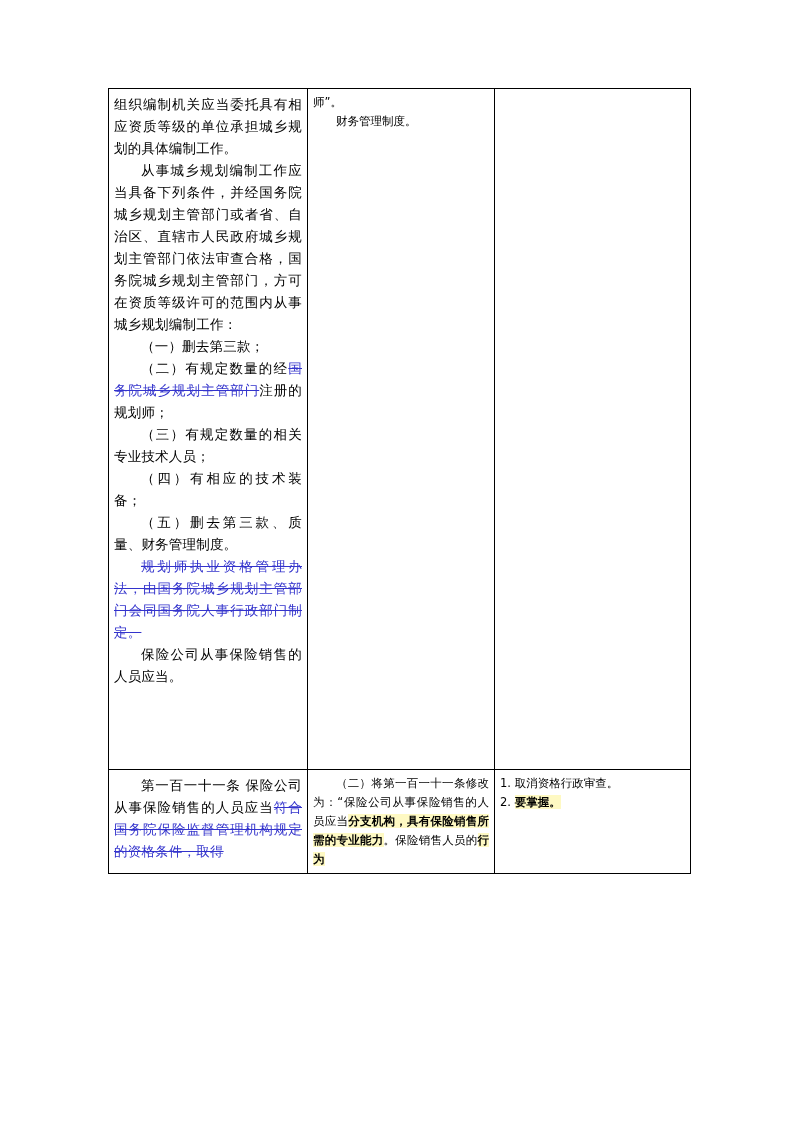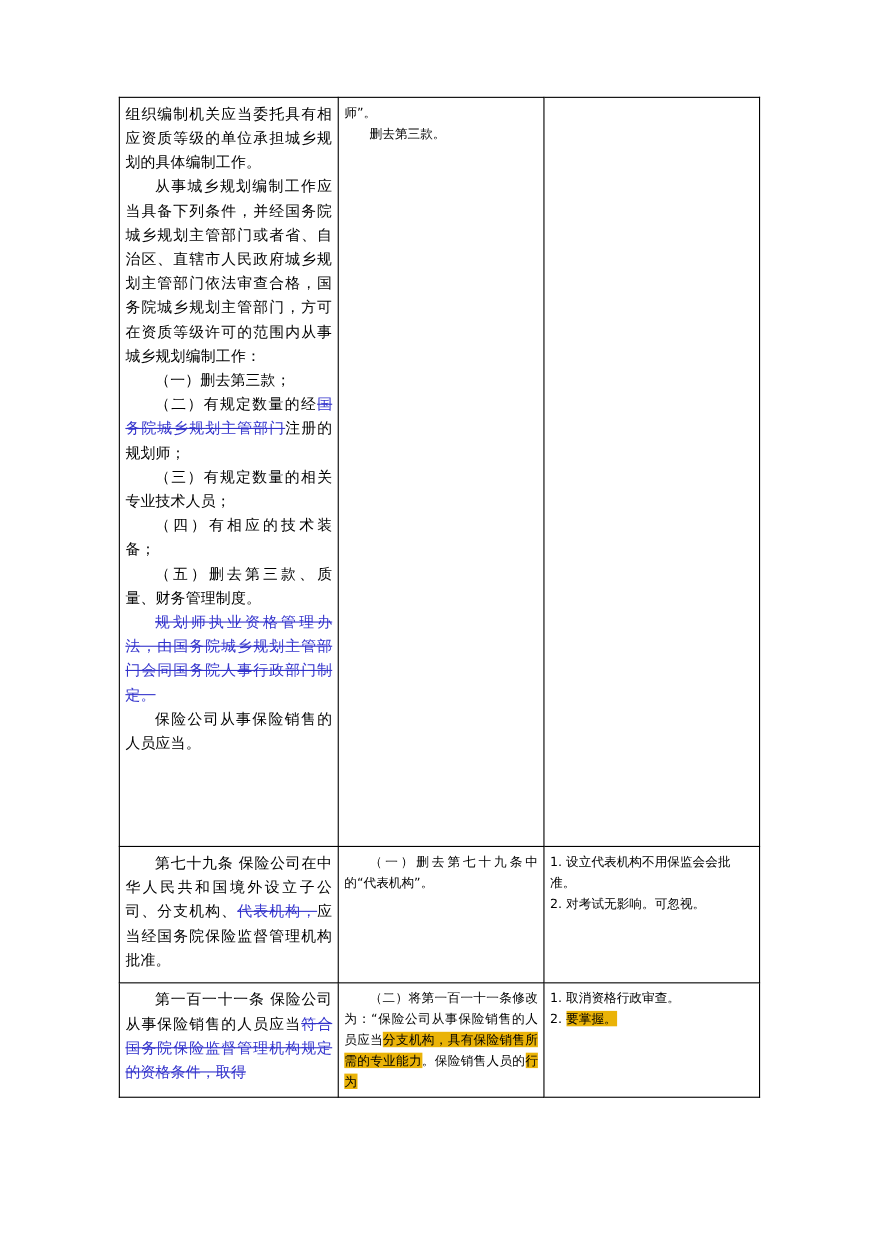--- a/index.html
+++ b/index.html
@@ -71,22 +71,22 @@
     text-indent: 2em;
   }
 
   
   .del {
     color: #3333cc;
     text-decoration: line-through;
   }
   
   .hl {
-    background-color: #eab308;
-    font-weight: normal;
+    background-color: #fef9c3;
+    font-weight: bold;
   }
 
   .law-title {
     font-family: "DejaVu Sans", "Liberation Sans", sans-serif;
     font-size: 12px;
     line-height: 20px;
   }
 
   .tall-first td   { height: 672px; }
   .row-lawtitle td { height: 34px; }
@@ -113,38 +113,26 @@
             <p class="para indent"><span>（一）删去第三款；</span></p>
             <p class="para indent"><span>（二）有规定数量的经</span><span class="del">国务院城乡规划主管部门</span><span>注册的规划师；</span></p>
             <p class="para indent"><span>（三）有规定数量的相关专业技术人员；</span></p>
             <p class="para indent"><span>（四）有相应的技术装备；</span></p>
             <p class="para indent"><span>（五）删去第三款、质量、财务管理制度。</span></p>
             <p class="para indent"><span class="del">规划师执业资格管理办法，由国务院城乡规划主管部门会同国务院人事行政部门制定。</span></p>
             <p class="para indent"><span>保险公司从事保险销售的人员应当。</span></p>
           </td>
         <td class="cell-amend">
             <p class="para"><span>师”。</span></p>
-            <p class="para indent"><span>删去第三款。</span></p>
+            <p class="para indent"><span>财务管理制度。</span></p>
           </td>
         <td class="cell-note"></td>
       </tr>
 
 
-      <tr class="row-a79">
-        <td class="cell-orig">
-            <p class="para indent"><span>第七十九条  保险公司在中华人民共和国境外设立子公司、分支机构、</span><span class="del">代表机构，</span><span>应当经国务院保险监督管理机构批准。</span></p>
-          </td>
-        <td class="cell-amend">
-            <p class="para indent"><span>（一）删去第七十九条中的“代表机构”。</span></p>
-          </td>
-        <td class="cell-note">
-            <p class="para"><span>1. 设立代表机构不用保监会会批准。</span></p>
-            <p class="para"><span>2. 对考试无影响。可忽视。</span></p>
-          </td>
-      </tr>
 
       <tr class="row-a111">
         <td class="cell-orig">
             <p class="para indent"><span>第一百一十一条  保险公司从事保险销售的人员应当</span><span class="del">符合国务院保险监督管理机构规定的资格条件，取得</span></p>
           </td>
         <td class="cell-amend">
             <p class="para indent"><span>（二）将第一百一十一条修改为：“保险公司从事保险销售的人员应当</span><span class="hl">分支机构，具有保险销售所需的专业能力</span><span>。保险销售人员的</span><span class="hl">行为</span></p>
           </td>
         <td class="cell-note">
             <p class="para"><span>1. 取消资格行政审查。</span></p>

